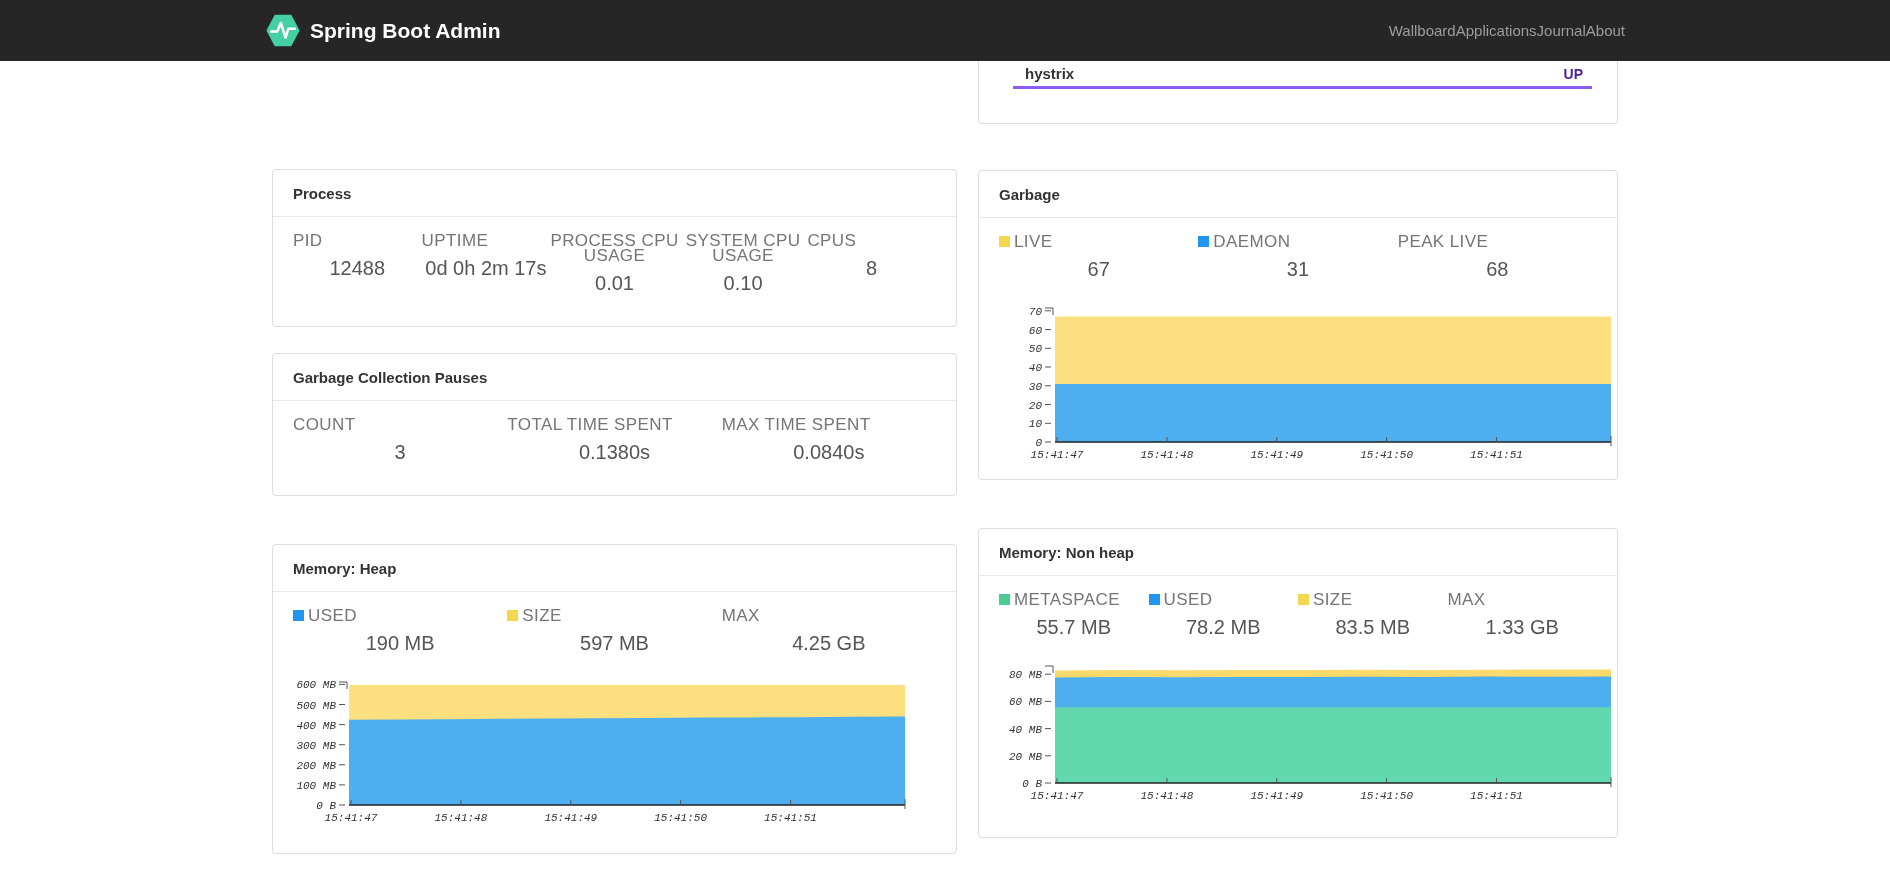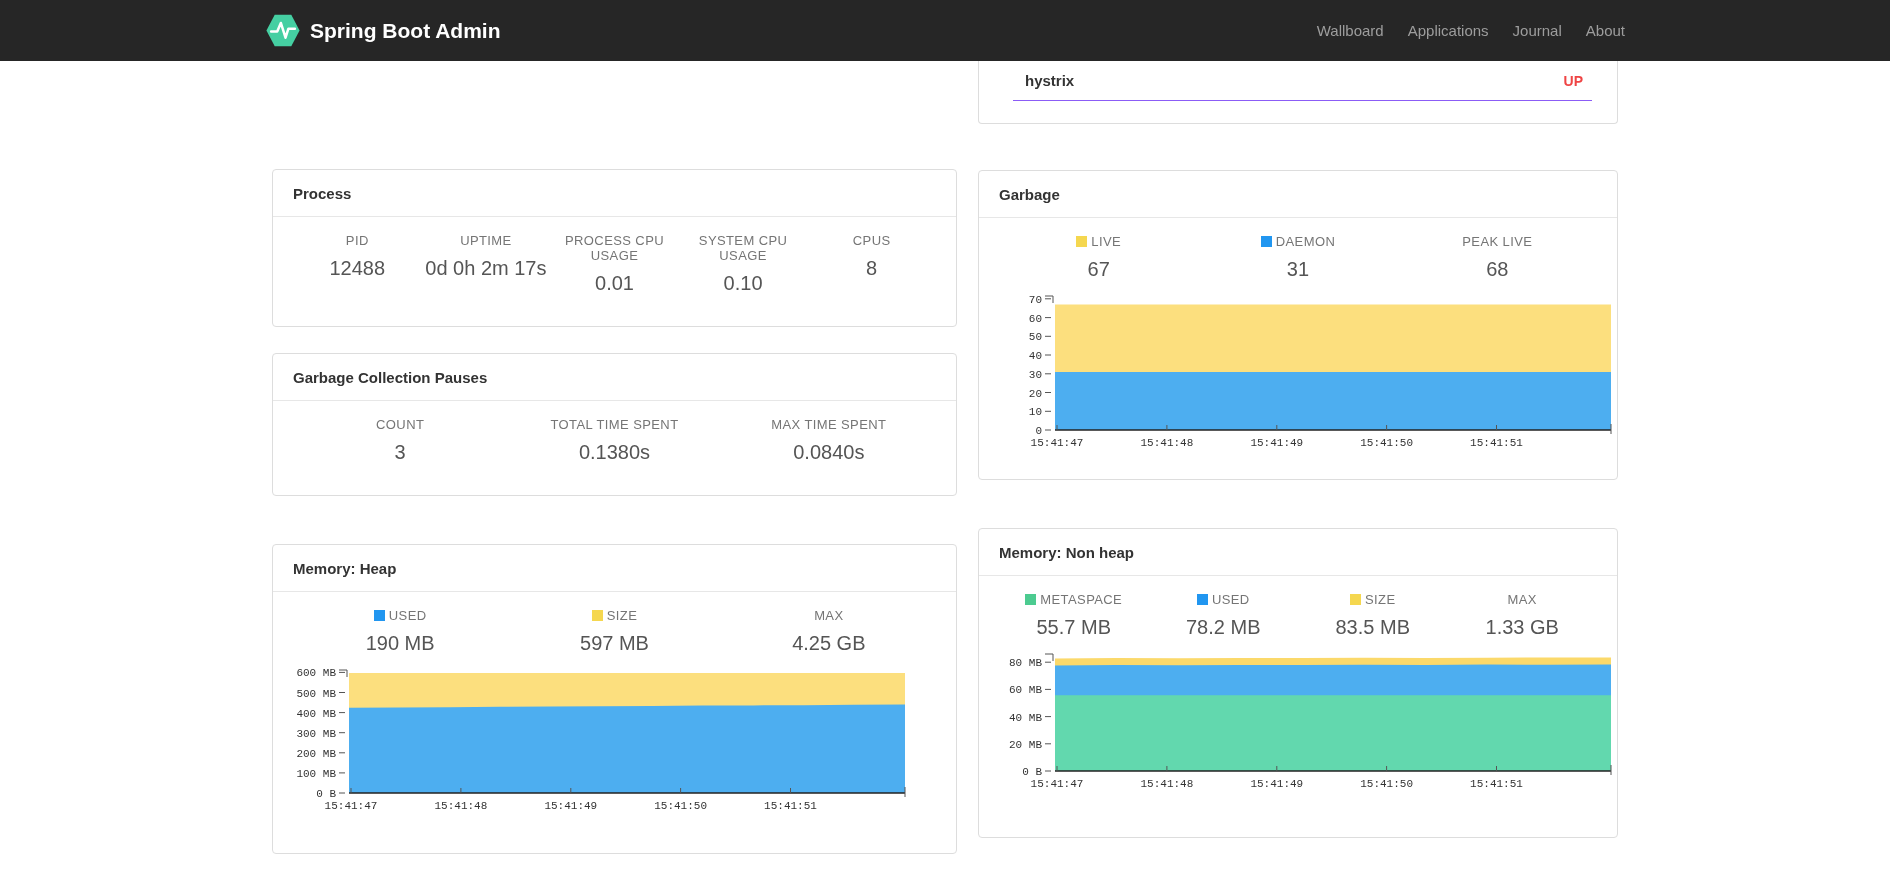--- a/index.html
+++ b/index.html
@@ -5,52 +5,52 @@
   * { box-sizing: border-box; margin: 0; padding: 0; }
   html,body { background:#fff; }
   body { font-family:"Liberation Sans", sans-serif; }
   .page { width:1890px; height:892px; position:relative; overflow:hidden; background:#fff; }
 
   
   .navbar { height:61px; background:#262626; }
   .nav-inner { width:1376px; margin:0 auto; height:100%; display:flex; align-items:center; justify-content:space-between; padding:0 8px; }
   .brand { display:flex; align-items:center; gap:9px; color:#fff; font-size:21px; font-weight:bold; cursor:pointer; text-decoration:none; }
   .brand svg { width:36px; height:37px; display:block; }
-  .nav-links { display:flex; gap:24px; }
+  .nav-links { display:flex; }
   .nav-links a { color:#9d9d9d; font-size:15px; text-decoration:none; cursor:pointer; }
 
   
   .main { width:1346px; margin:0 auto; display:flex; gap:21px; align-items:flex-start; }
   .col { display:flex; flex-direction:column; }
   .col-left { width:757px; margin-top:108px; }
   .col-right { width:664px; }
   .gap-26 { margin-top:26px; } .gap-46 { margin-top:46px; } .gap-48 { margin-top:48px; }
 
   
   .card { background:#fff; border:1px solid #ddd; border-radius:4px; }
   .h-process { min-height:144px; } .h-gc { min-height:141px; } .h-big { min-height:310px; }
   .card-header { padding:15px 20px 14px; border-bottom:1px solid #e7e7e7; }
   .card-header h2 { font-size:15px; font-weight:bold; color:#333; }
 
   
   .card-clipped { border-top:none; border-radius:0 0 4px 4px; height:63px; padding:0 25px 0 34px; }
-  .app-row { display:flex; justify-content:space-between; align-items:center; height:40px; border-bottom:1px solid #8b5cf6; padding:0 9px 0 12px; cursor:pointer; }
+  .app-row { display:flex; justify-content:space-between; align-items:center; height:28px; border-bottom:3px solid #8b5cf6; padding:0 9px 0 12px; cursor:pointer; }
   .app-name { font-size:15px; font-weight:bold; color:#333; }
   .app-status { font-size:14px; font-weight:bold; }
 
   
   .stats { display:flex; padding:16px 20px 0; }
   .stat { flex:1; text-align:center; }
-  .stat-label { font-size:13px; color:#757575; letter-spacing:.4px; display:flex; align-items:center; justify-content:center; gap:4px; line-height:15px; }
+  .stat-label { font-size:17px; color:#757575; letter-spacing:.4px; display:flex; align-items:center; justify-content:flex-start; gap:4px; line-height:15px; }
   .swatch { width:11px; height:11px; display:inline-block; flex:none; }
   .stat-value { margin-top:7px; font-size:20px; color:#555; line-height:26px; }
   .stats-only { padding-bottom:30px; }
 
   
-  .chart { margin:6px 0 0 20px; }
+  .chart { margin:18px 0 0 20px;font-style:italic; }
   .chart svg { display:block; }
   .chart text.tick { font-family:"Liberation Mono", monospace; font-size:11px; fill:#333; }
 </style>
 </head>
 <body>
 
 <div class="page">
 
   <nav class="navbar">
     <div class="nav-inner">
@@ -201,21 +201,21 @@
           </div>
       </section>
 
     </div>
 
     <div class="col col-right">
 
       <section class="card card-clipped">
         <div class="app-row">
           <span class="app-name">hystrix</span>
-          <span class="app-status" style="color: #ef4444;">UP</span>
+          <span class="app-status" style="color: #4c1d95;">UP</span>
         </div>
       </section>
 
       <section class="card h-big gap-46">
         <header class="card-header">
           <h2>Garbage</h2>
         </header>
         <div class="stats">
           <div class="stat">
             <div class="stat-label">

